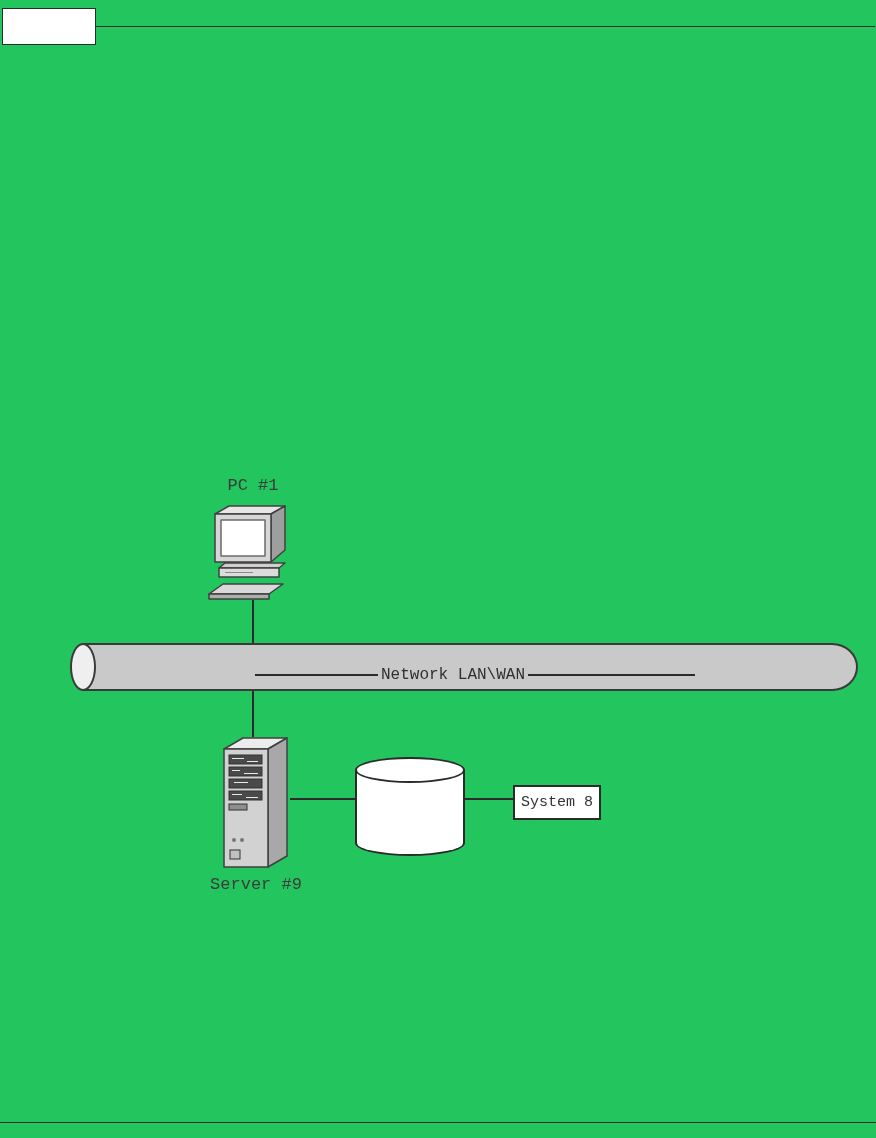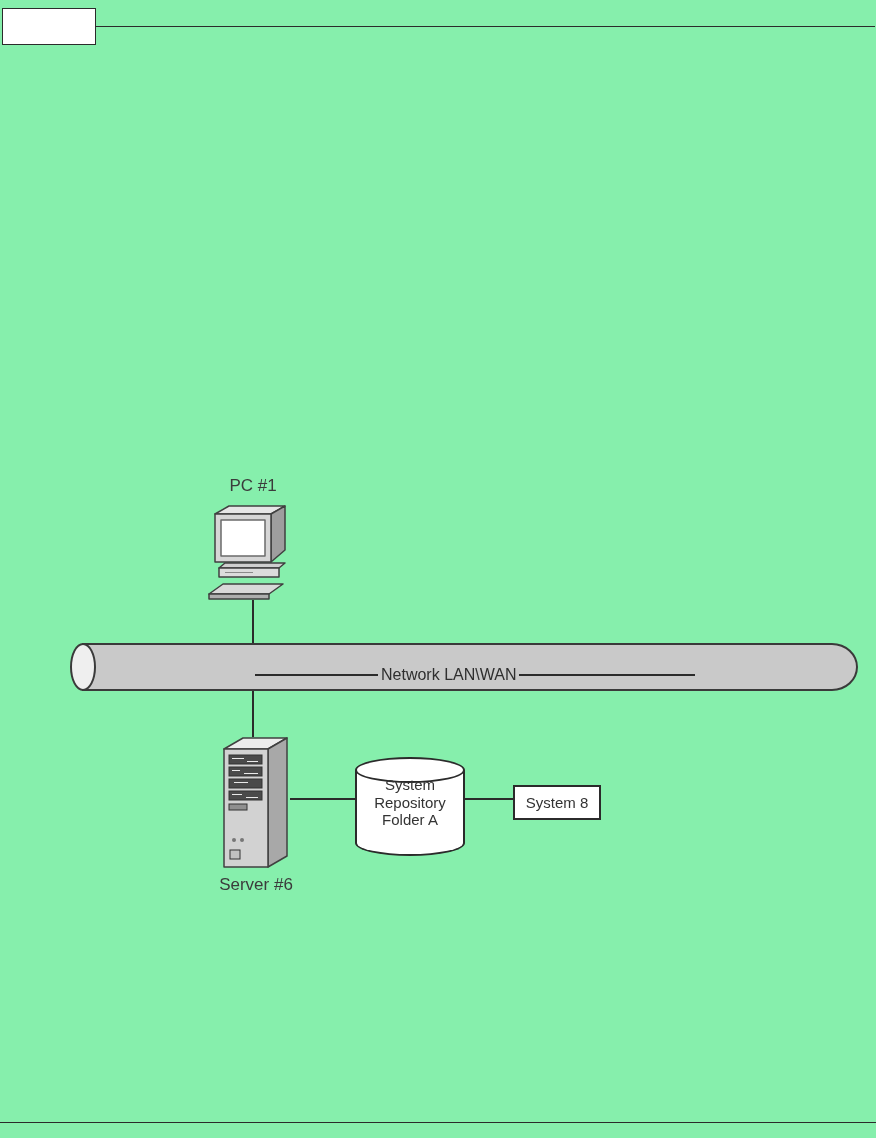--- a/index.html
+++ b/index.html
@@ -1,22 +1,22 @@
 <!DOCTYPE html>
 <html><head>
 <meta charset="utf-8">
 <style>
   * { margin: 0; padding: 0; box-sizing: border-box; }
   html, body { background: #ffffff; }
   .page {
     position: relative;
     width: 876px;
     height: 1138px;
-    background: #86efac;
-    font-family: Liberation Sans, sans-serif;
+    background: #22c55e;
+    font-family: Liberation Mono, monospace;
     color: #3b3b3b;
     overflow: hidden;
   }
   .abs { position: absolute; }
 
   
   .figure-box {
     left: 2px; top: 8px; width: 94px; height: 37px;
     border: 1.5px solid #2b2b2b;
     background: #ffffff;
@@ -157,32 +157,27 @@
       <line x1="12" y1="34.5" x2="20" y2="34.5"></line>
       <line x1="24" y1="37.5" x2="38" y2="37.5"></line>
       <line x1="14" y1="46.5" x2="28" y2="46.5"></line>
       <line x1="12" y1="58.5" x2="22" y2="58.5"></line>
       <line x1="26" y1="61.5" x2="38" y2="61.5"></line>
     </g>
     <circle cx="14" cy="104" r="2" fill="#777777"></circle>
     <circle cx="22" cy="104" r="2" fill="#777777"></circle>
   </svg>
 
-  <div class="abs label server-label">Server #6</div>
+  <div class="abs label server-label">Server #9</div>
 
   <div class="abs hline-conn conn-srv-rep"></div>
 
   <div class="abs cylinder">
     <div class="cyl-body"></div>
     <div class="cyl-top"></div>
-    <div class="cyl-text">
-      <div>System</div>
-      <div>Repository</div>
-      <div>Folder A</div>
-    </div>
   </div>
 
   <div class="abs hline-conn conn-rep-sys"></div>
 
   <div class="abs system-box">
     <span>System 8</span>
   </div>
 
   <div class="abs footer-rule"></div>
 

